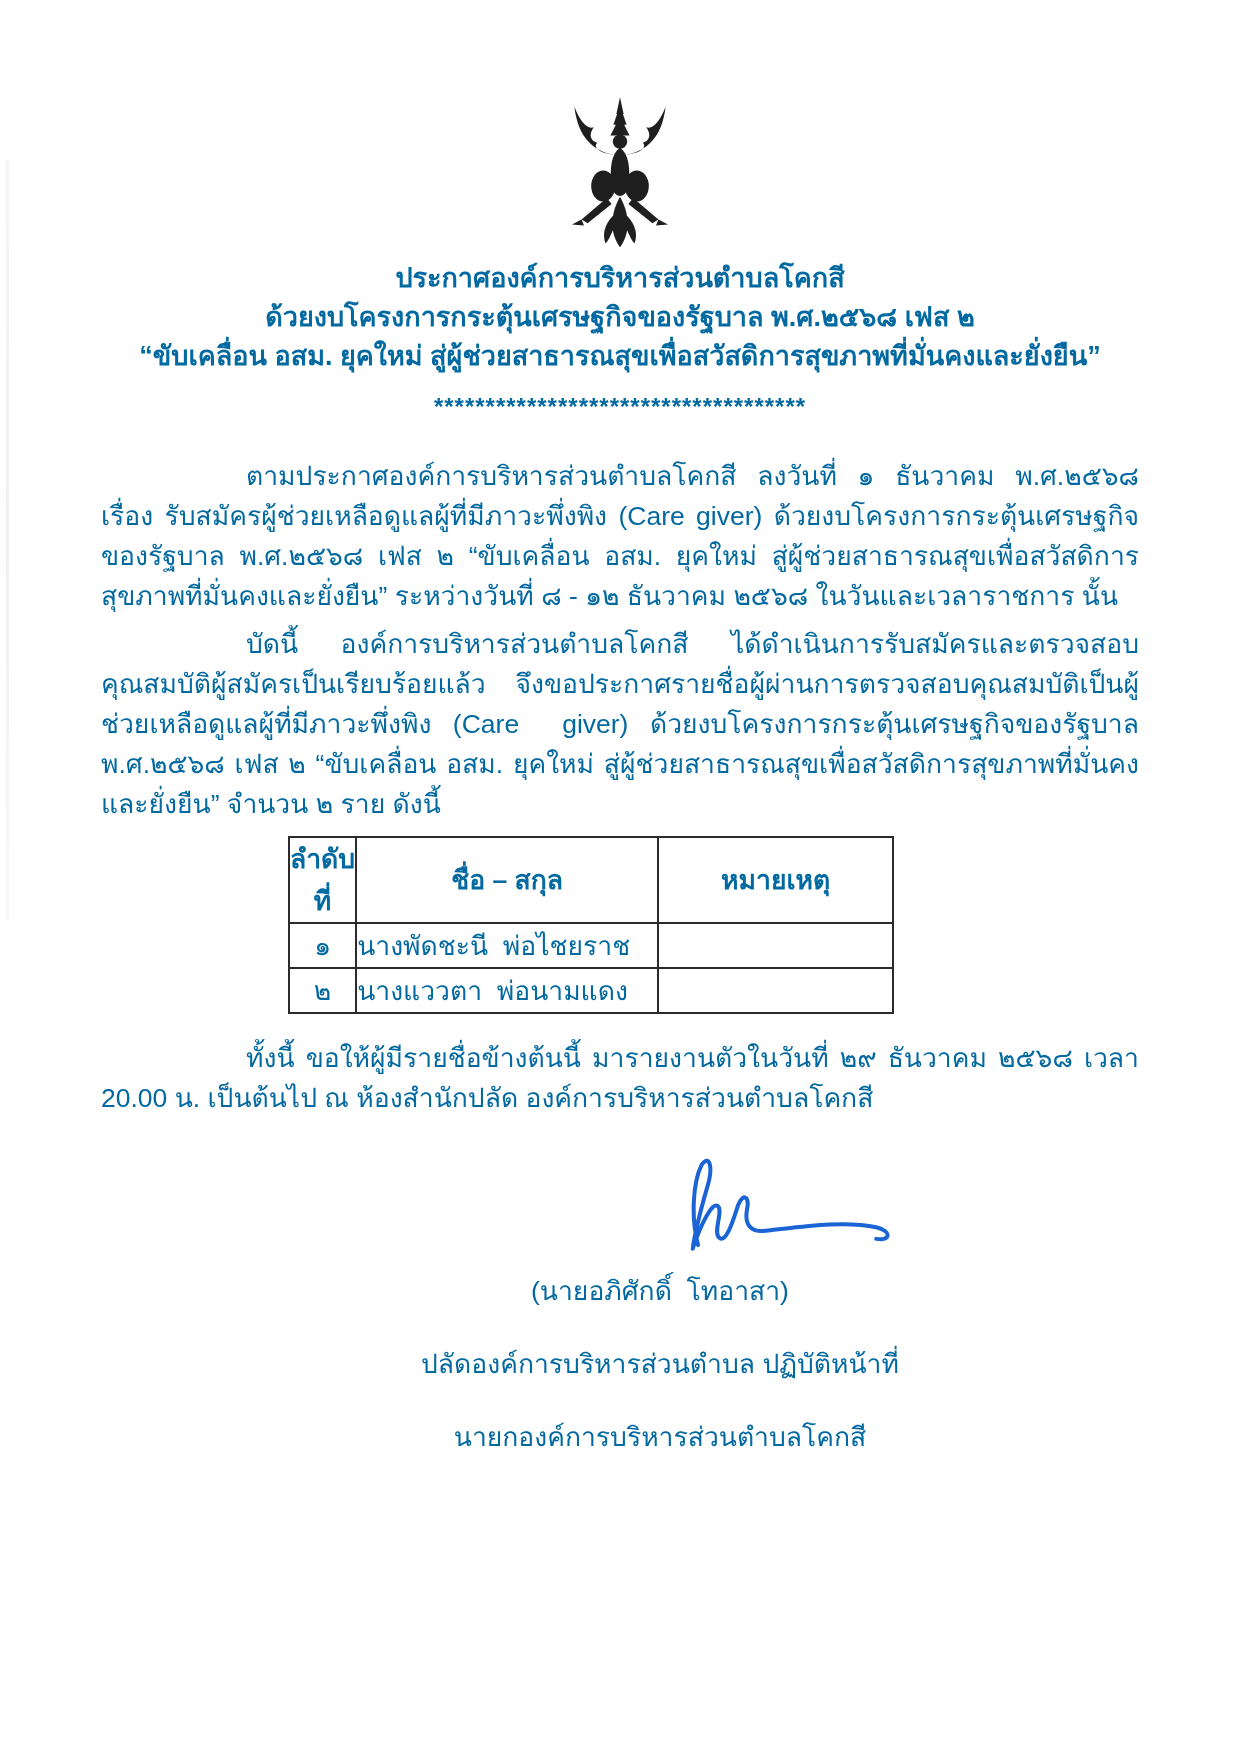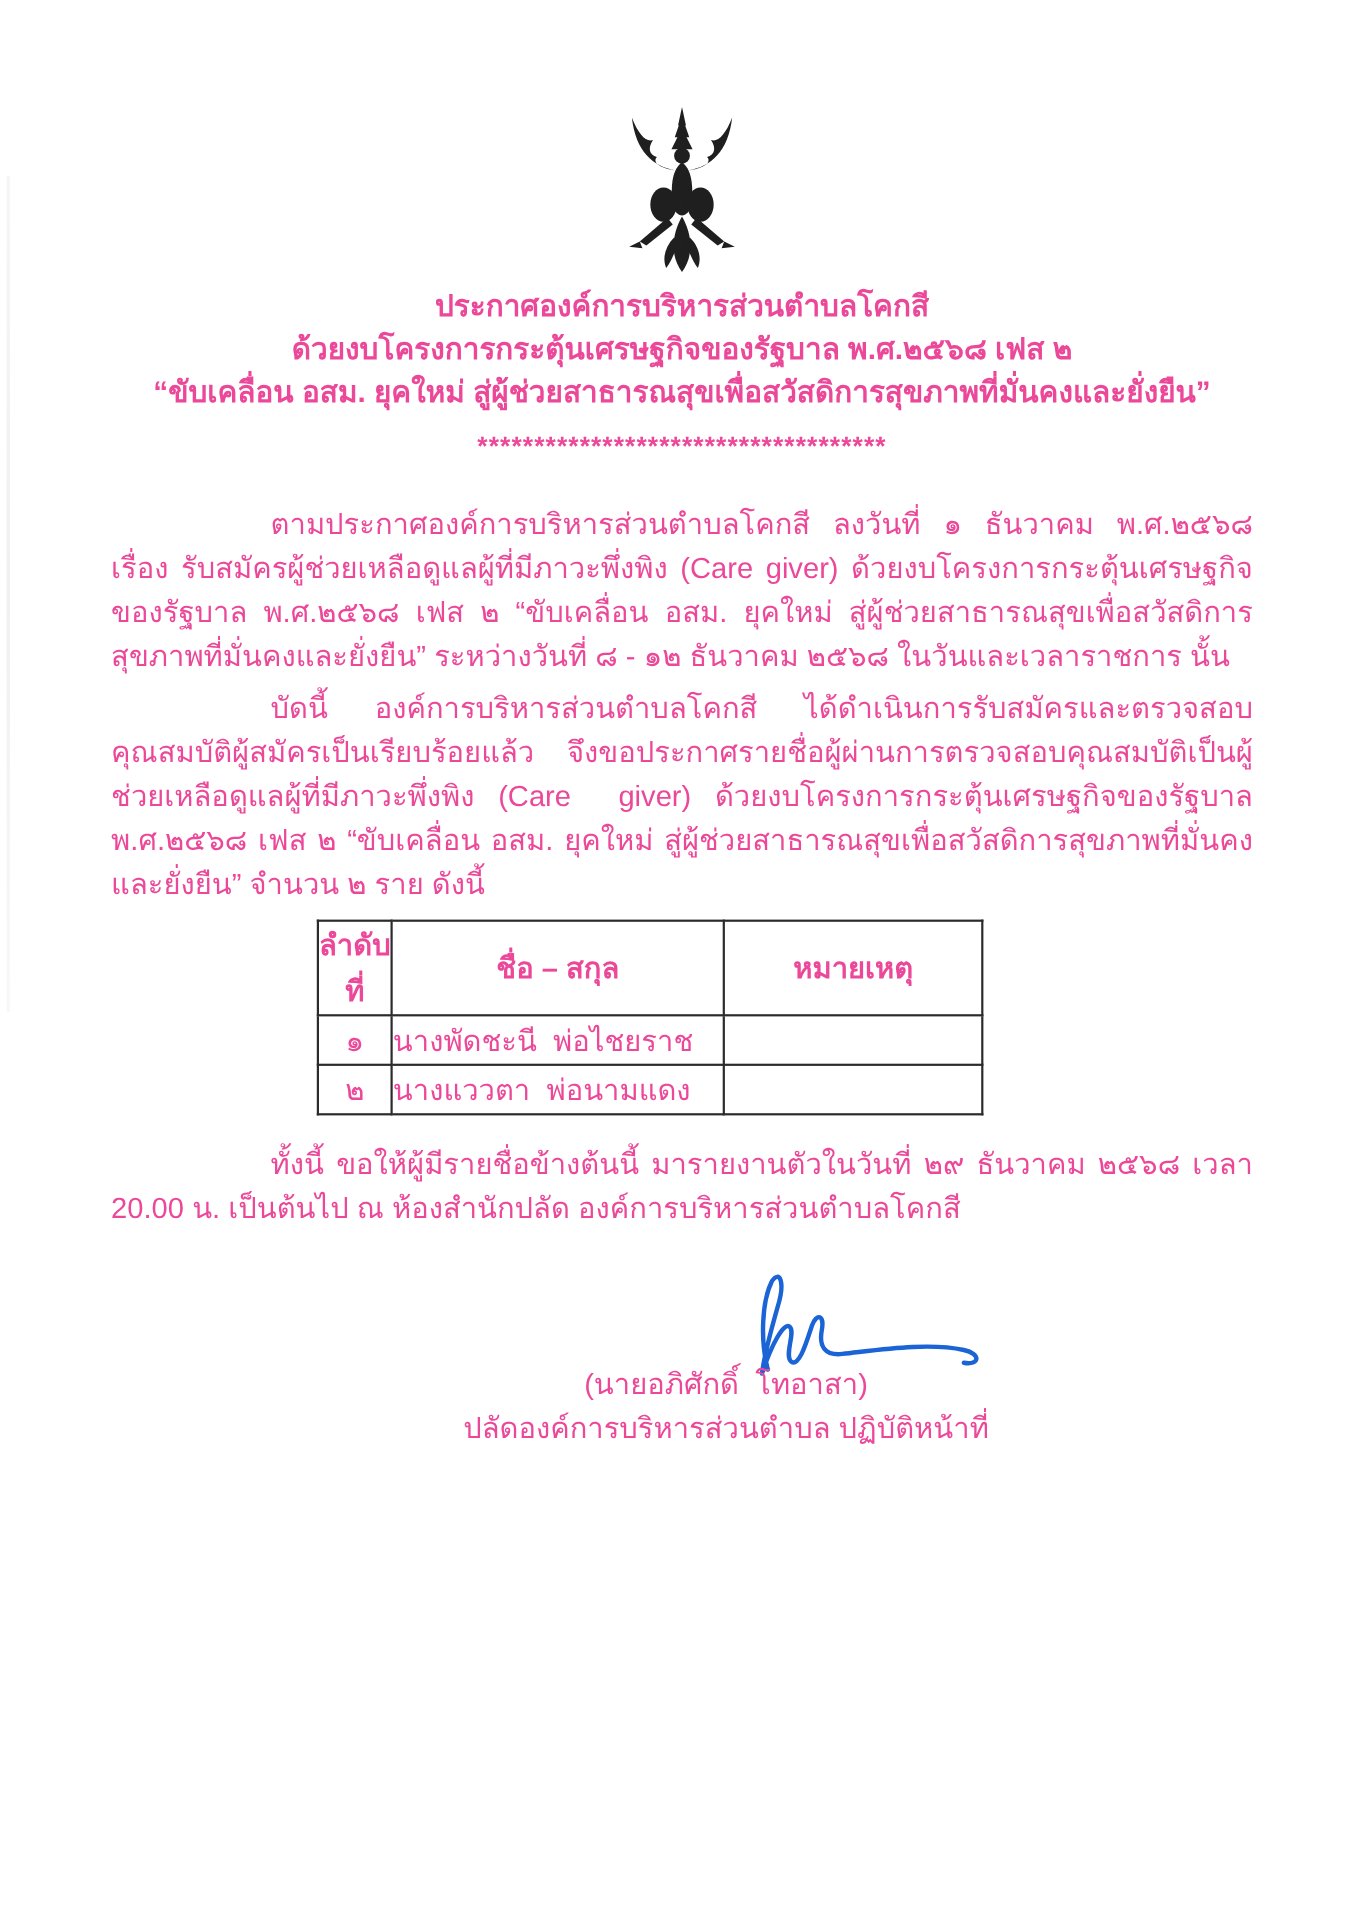--- a/index.html
+++ b/index.html
@@ -2,21 +2,21 @@
 <html lang="th"><head>
 <meta charset="utf-8">
 <style>
   html,body{margin:0;padding:0;background:#ffffff;}
   .page{
     position:relative;
     width:1240px;height:1754px;
     margin:0 auto;
     background:#ffffff;
     font-family:"Liberation Sans","DejaVu Sans",sans-serif;
-    color:#ec4899;
+    color:#0369a1;
     overflow:hidden;
   }
   .edge-artifact{
     position:absolute;left:6px;top:160px;width:3px;height:760px;
     background:linear-gradient(#f1f1f1,#e9e9e9,#f5f5f5);
     opacity:.7;
   }
   .emblem{
     width:132px;height:158px;
     margin:95px auto 6px auto;
@@ -80,20 +80,21 @@
   }
   .signature-svg{
     display:block;
     width:300px;height:98px;
     margin:0 0 -16px 242px;
   }
   .sig-line{
     font-size:26.5px;
     line-height:40px;
     white-space:pre-wrap;
+    margin-top:33px;
   }
 </style>
 </head>
 <body>
 
 <div class="page">
 
   <div class="edge-artifact"></div>
 
   <div class="emblem">
@@ -155,15 +156,16 @@
 
   <div class="sig-block">
     <svg class="signature-svg" viewBox="0 0 310 110" xmlns="http://www.w3.org/2000/svg">
       <path d="M72 100 C 64 70, 66 30, 76 10 C 84 -2, 90 10, 82 36 C 74 64, 68 88, 66 104
                M66 104 C 76 74, 88 52, 94 56 C 101 61, 88 86, 96 92 C 104 98, 112 70, 117 55
                C 122 42, 130 44, 127 60 C 124 76, 130 86, 148 84 C 185 80, 235 72, 272 80
                C 290 84, 288 96, 272 93" fill="none" stroke="#1a64d6" stroke-width="4.5" stroke-linecap="round" stroke-linejoin="round"></path>
     </svg>
     <div class="sig-line">(นายอภิศักดิ์  โทอาสา)</div>
     <div class="sig-line">ปลัดองค์การบริหารส่วนตำบล ปฏิบัติหน้าที่</div>
+    <div class="sig-line">นายกองค์การบริหารส่วนตำบลโคกสี</div>
   </div>
 
 </div>
 
 </body></html>

